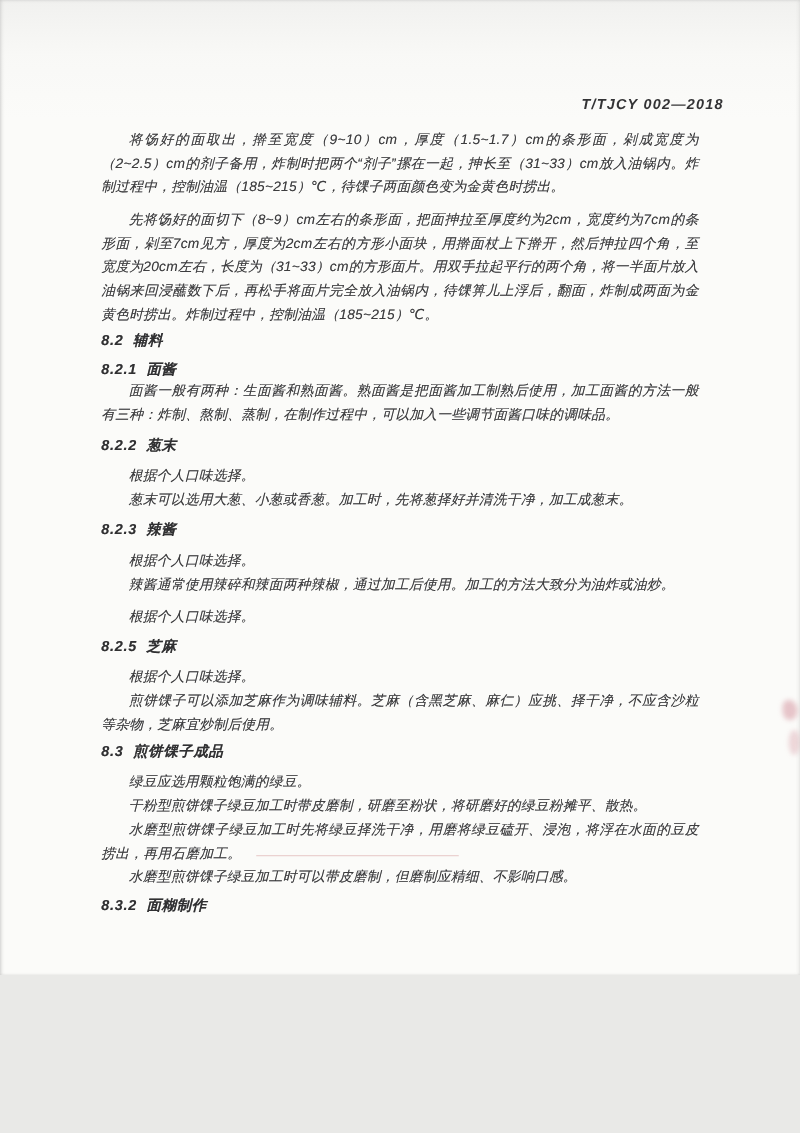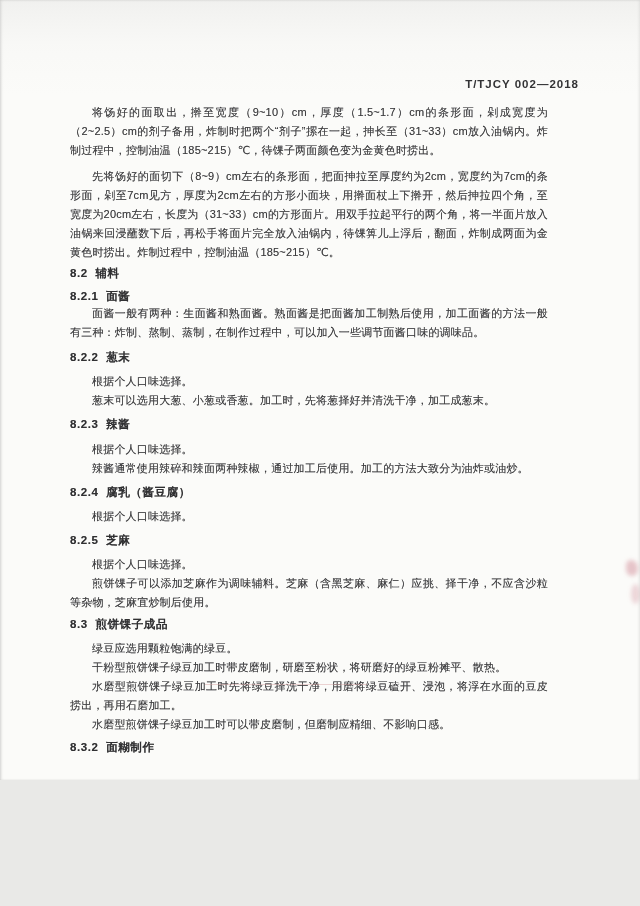--- a/index.html
+++ b/index.html
@@ -10,20 +10,21 @@
     overflow:hidden;
   }
   .page{
     position:relative;
     width:640px;height:780px;
     background:#fbfbf9;
     box-shadow:inset 2px 0 3px -1px rgba(120,120,120,.28),
                inset -2px 0 3px -1px rgba(150,150,148,.18),
                inset 0 1px 2px rgba(150,150,148,.15);
     overflow:hidden;
+    font-style:italic;
   }
   
   .page::before{
     content:"";
     position:absolute;inset:0;
     background:linear-gradient(180deg,
       rgba(214,214,212,.28) 0px,
       rgba(235,235,233,.16) 45px,
       rgba(255,255,255,0) 95px,
       rgba(255,255,255,0) 86%,
@@ -38,21 +39,21 @@
   .band-bottom2{
     position:absolute;left:0;top:852px;width:640px;height:54px;
     background:rgba(238,238,236,.35);
   }
   .header{
     position:absolute;top:78px;right:61px;
     font-size:11.5px;font-weight:bold;color:#333335;
     letter-spacing:1px;white-space:pre-wrap;
   }
   .content{
-    position:absolute;left:70px;top:0;width:478px;
+    position:absolute;left:81px;top:0;width:478px;
     padding-top:103px;
     color:#3d3d3f;
   }
   .para{
     font-size:11px;line-height:19px;
     text-align:justify;text-indent:2em;
     letter-spacing:.2px;
     text-shadow:0 0 .5px rgba(70,70,72,.55);
     margin:0;
   }
@@ -101,21 +102,20 @@
     <p class="para mt7">先将饧好的面切下（8~9）cm左右的条形面，把面抻拉至厚度约为2cm，宽度约为7cm的条形面，剁至7cm见方，厚度为2cm左右的方形小面块，用擀面杖上下擀开，然后抻拉四个角，至宽度为20cm左右，长度为（31~33）cm的方形面片。用双手拉起平行的两个角，将一半面片放入油锅来回浸蘸数下后，再松手将面片完全放入油锅内，待馃箅儿上浮后，翻面，炸制成两面为金黄色时捞出。炸制过程中，控制油温（185~215）℃。</p>
     <h3 class="h mt4">8.2  辅料</h3>
     <h3 class="h mt8">8.2.1  面酱</h3>
     <p class="para mt11">面酱一般有两种：生面酱和熟面酱。熟面酱是把面酱加工制熟后使用，加工面酱的方法一般有三种：炸制、熬制、蒸制，在制作过程中，可以加入一些调节面酱口味的调味品。</p>
     <h3 class="h mt8">8.2.2  葱末</h3>
     <p class="para mt7">根据个人口味选择。</p>
     <p class="para">葱末可以选用大葱、小葱或香葱。加工时，先将葱择好并清洗干净，加工成葱末。</p>
     <h3 class="h mt7">8.2.3  辣酱</h3>
     <p class="para mt8">根据个人口味选择。</p>
     <p class="para">辣酱通常使用辣碎和辣面两种辣椒，通过加工后使用。加工的方法大致分为油炸或油炒。</p>
-    <h3 class="h mt7">8.2.4  腐乳（酱豆腐）</h3>
     <p class="para mt7">根据个人口味选择。</p>
     <h3 class="h mt7">8.2.5  芝麻</h3>
     <p class="para mt7">根据个人口味选择。</p>
     <p class="para">煎饼馃子可以添加芝麻作为调味辅料。芝麻（含黑芝麻、麻仁）应挑、择干净，不应含沙粒等杂物，芝麻宜炒制后使用。</p>
     <h3 class="h mt5">8.3  煎饼馃子成品</h3>
     <p class="para mt7">绿豆应选用颗粒饱满的绿豆。</p>
     <p class="para">干粉型煎饼馃子绿豆加工时带皮磨制，研磨至粉状，将研磨好的绿豆粉摊平、散热。</p>
     <p class="para">水磨型煎饼馃子绿豆加工时先将绿豆择洗干净，用磨将绿豆磕开、浸泡，将浮在水面的豆皮捞出，再用石磨加工。</p>
     <p class="para">水磨型煎饼馃子绿豆加工时可以带皮磨制，但磨制应精细、不影响口感。</p>
     <h3 class="h mt6">8.3.2  面糊制作</h3>

